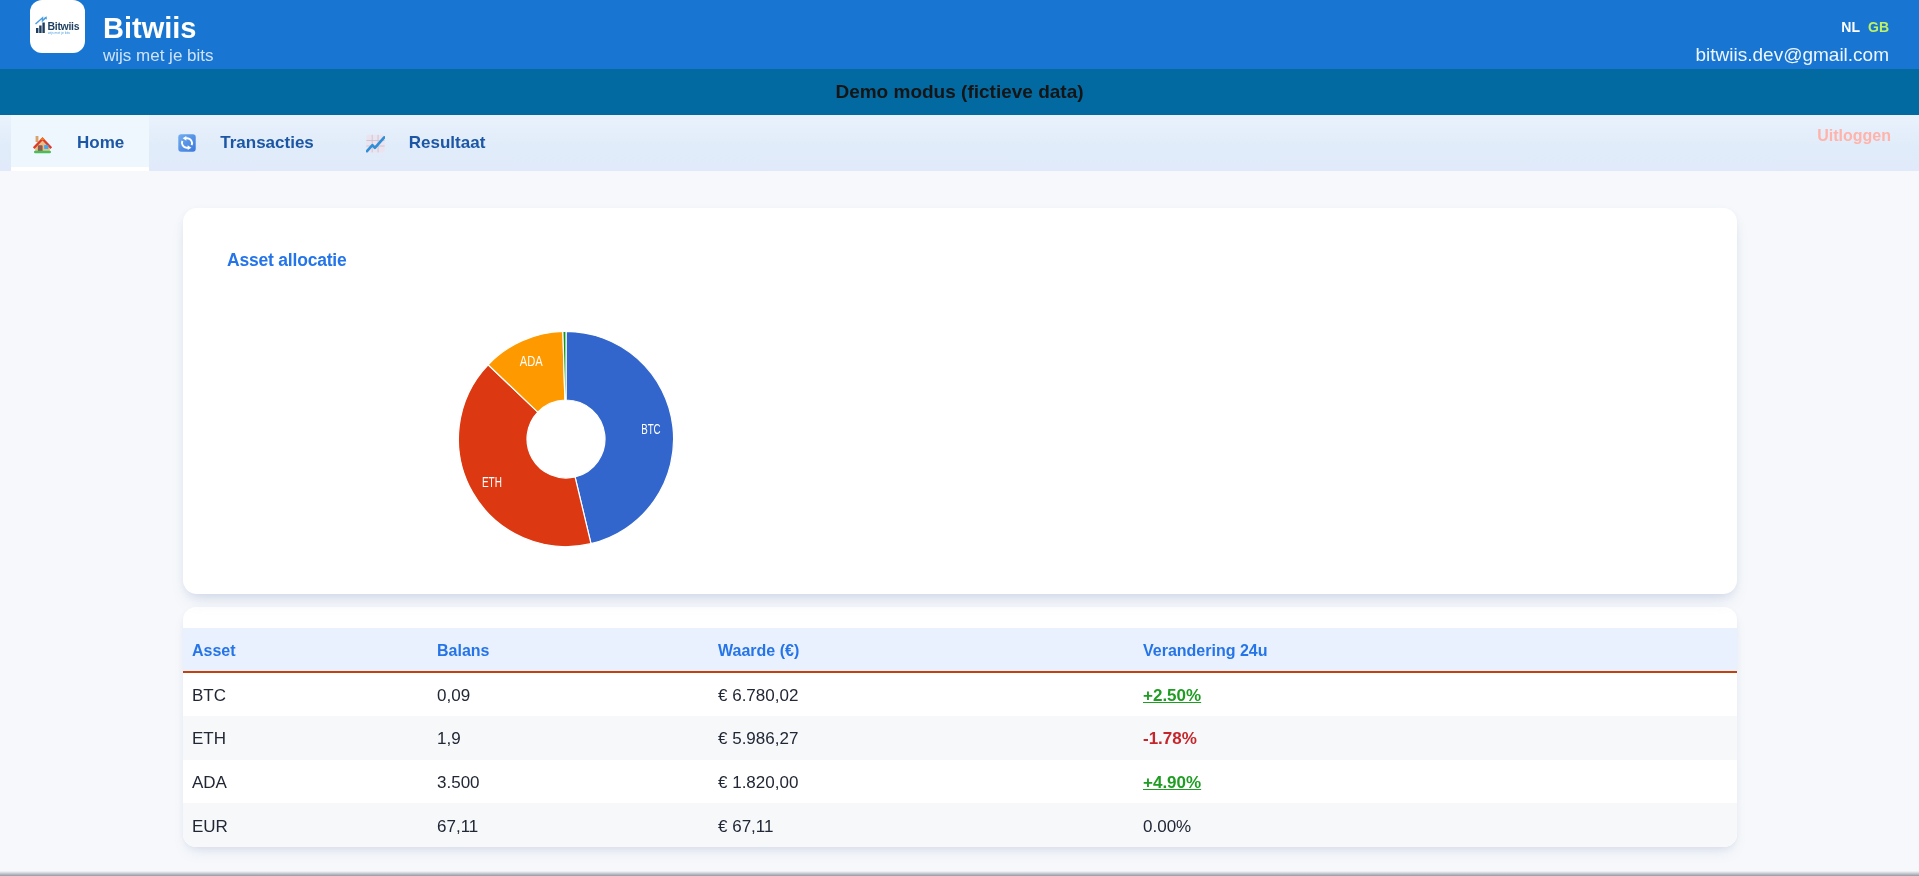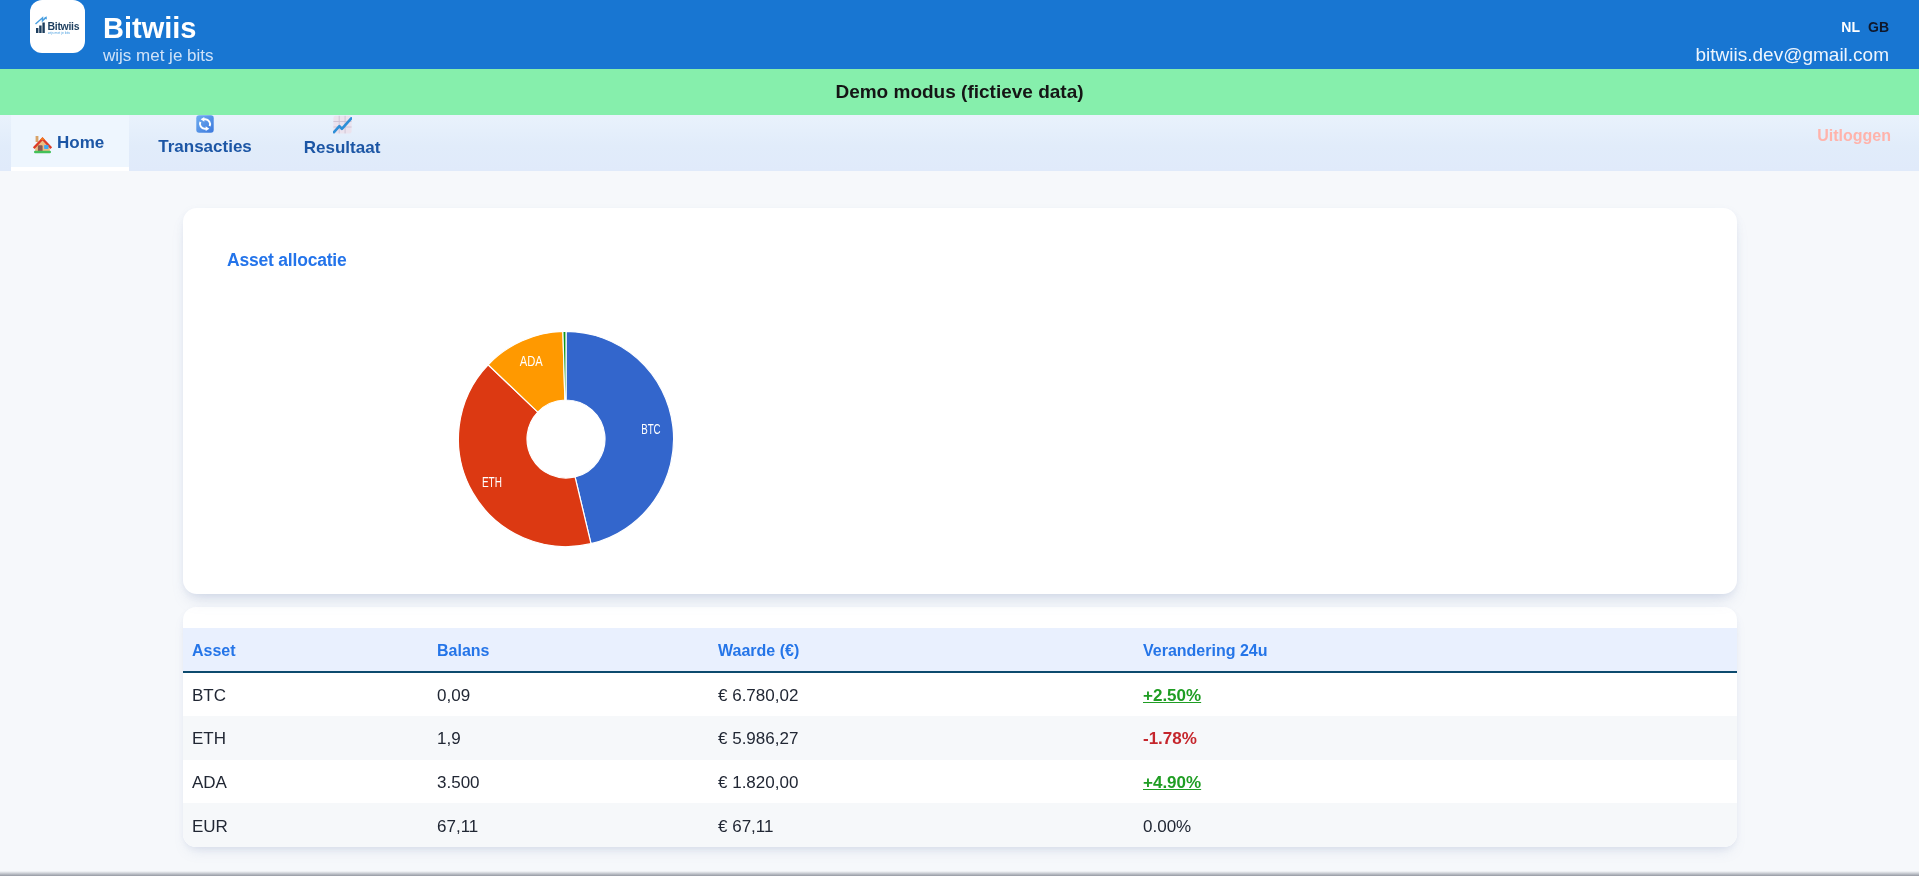--- a/index.html
+++ b/index.html
@@ -9,32 +9,32 @@
 
   
   .topbar { height:69px; background:#1876d2; display:flex; position:relative; }
   .logobox { width:55px; height:53px; background:#fff; border-radius:12px; margin-left:30px;
              display:flex; align-items:center; justify-content:center; }
   .brand { margin-left:18px; align-self:flex-start; margin-top:11.5px; }
   .brand h1 { color:#fff; font-size:29px; line-height:33px; font-weight:bold; letter-spacing:0; }
   .brand .sub { color:#cfe2f8; font-size:17px; line-height:21px; margin-top:0; }
   .toptools { position:absolute; right:30px; top:19px; text-align:right; }
   .langs { font-size:14px; font-weight:bold; color:#fff; }
-  .langs .gb { color:#0f172a; margin-left:8px; }
+  .langs .gb { color:#bef264; margin-left:8px; }
   .email { font-size:19px; color:#eef5fd; margin-top:9px; }
 
   
-  .banner { height:46px; background:#86efac; text-align:center; font-size:19px; font-weight:bold;
+  .banner { height:46px; background:#0369a1; text-align:center; font-size:19px; font-weight:bold;
             color:#151515; line-height:46px; }
 
   
   .nav { height:56px; background:linear-gradient(180deg,#e9f2fc 0%,#e1ecfa 55%,#e0eafa 100%); display:flex; align-items:stretch; padding-left:11px; position:relative; }
-  .nav .item { display:flex; align-items:center; gap:4px; padding:0 21px; font-size:17px; font-weight:bold;
+  .nav .item { display:flex; align-items:center; gap:24px; padding:0 21px; font-size:17px; font-weight:bold;
                color:#1c56a5; position:relative; }
-  .nav .item + .item { margin-left:8px;flex-direction:column; }
+  .nav .item + .item { margin-left:8px; }
   .nav .item.i3 { margin-left:10px; }
   .nav .item.i4 { margin-left:16px; }
   .nav .item.active { background:#eef6fe; padding-right:25px; }
   .nav .item.active::after { content:""; position:absolute; left:0; right:0; bottom:0; height:4px; background:#fff; }
   .nav .logout { position:absolute; right:28px; top:0; height:41px; display:flex; align-items:center;
                  color:#ffb3ab; font-size:16px; font-weight:bold; }
 
   
   .cards { display:flex; gap:32px; margin:37px 182px 0 183px; }
   .card { flex:1; height:386px; background:#fff; border-radius:14px; position:relative;
@@ -43,21 +43,21 @@
   .bigval { position:absolute; left:44px; top:108px; font-size:38px; font-weight:bold; color:#1f6ef5; letter-spacing:-1px; transform:scaleX(0.95); transform-origin:left top; }
   .updated { position:absolute; left:44px; top:159px; font-size:15.5px; color:#9fb0d0; letter-spacing:-0.2px; }
   .refresh { position:absolute; left:55px; top:184px; font-size:16.5px; font-weight:bold; color:#2b6de0; }
   .donut { position:absolute; left:233px; top:81px; }
 
   
   .tablecard { margin:13px 182px 0 183px; background:#fff; border-radius:13px; padding-top:21px;
                box-shadow:0 8px 14px -6px rgba(125,145,185,.25), 0 2px 5px rgba(125,145,185,.08); overflow:hidden; }
   table { width:100%; border-collapse:collapse; font-size:17px; }
   thead th { background:#e9f0fe; color:#2575e8; text-align:left; font-size:16px; font-weight:bold;
-             height:44px; padding:2px 0 0 9px; border-bottom:2px solid #0c4a6e; }
+             height:44px; padding:2px 0 0 9px; border-bottom:2px solid #c2410c; }
   tbody td { height:43.75px; padding:3px 0 0 9px; color:#212734; }
   tbody tr:nth-child(even) td { background:#f6f8fa; }
   .pos { color:#1f9d23; font-weight:bold;text-decoration:underline; }
   .neg { color:#c5262c; font-weight:bold; }
 
   .footstrip { position:absolute; left:0; right:0; bottom:0; height:5px;
                background:linear-gradient(to bottom, rgba(150,155,165,0) 0%, rgba(150,155,165,.55) 55%, #9599a3 100%); }
 </style>
 </head>
 <body>

